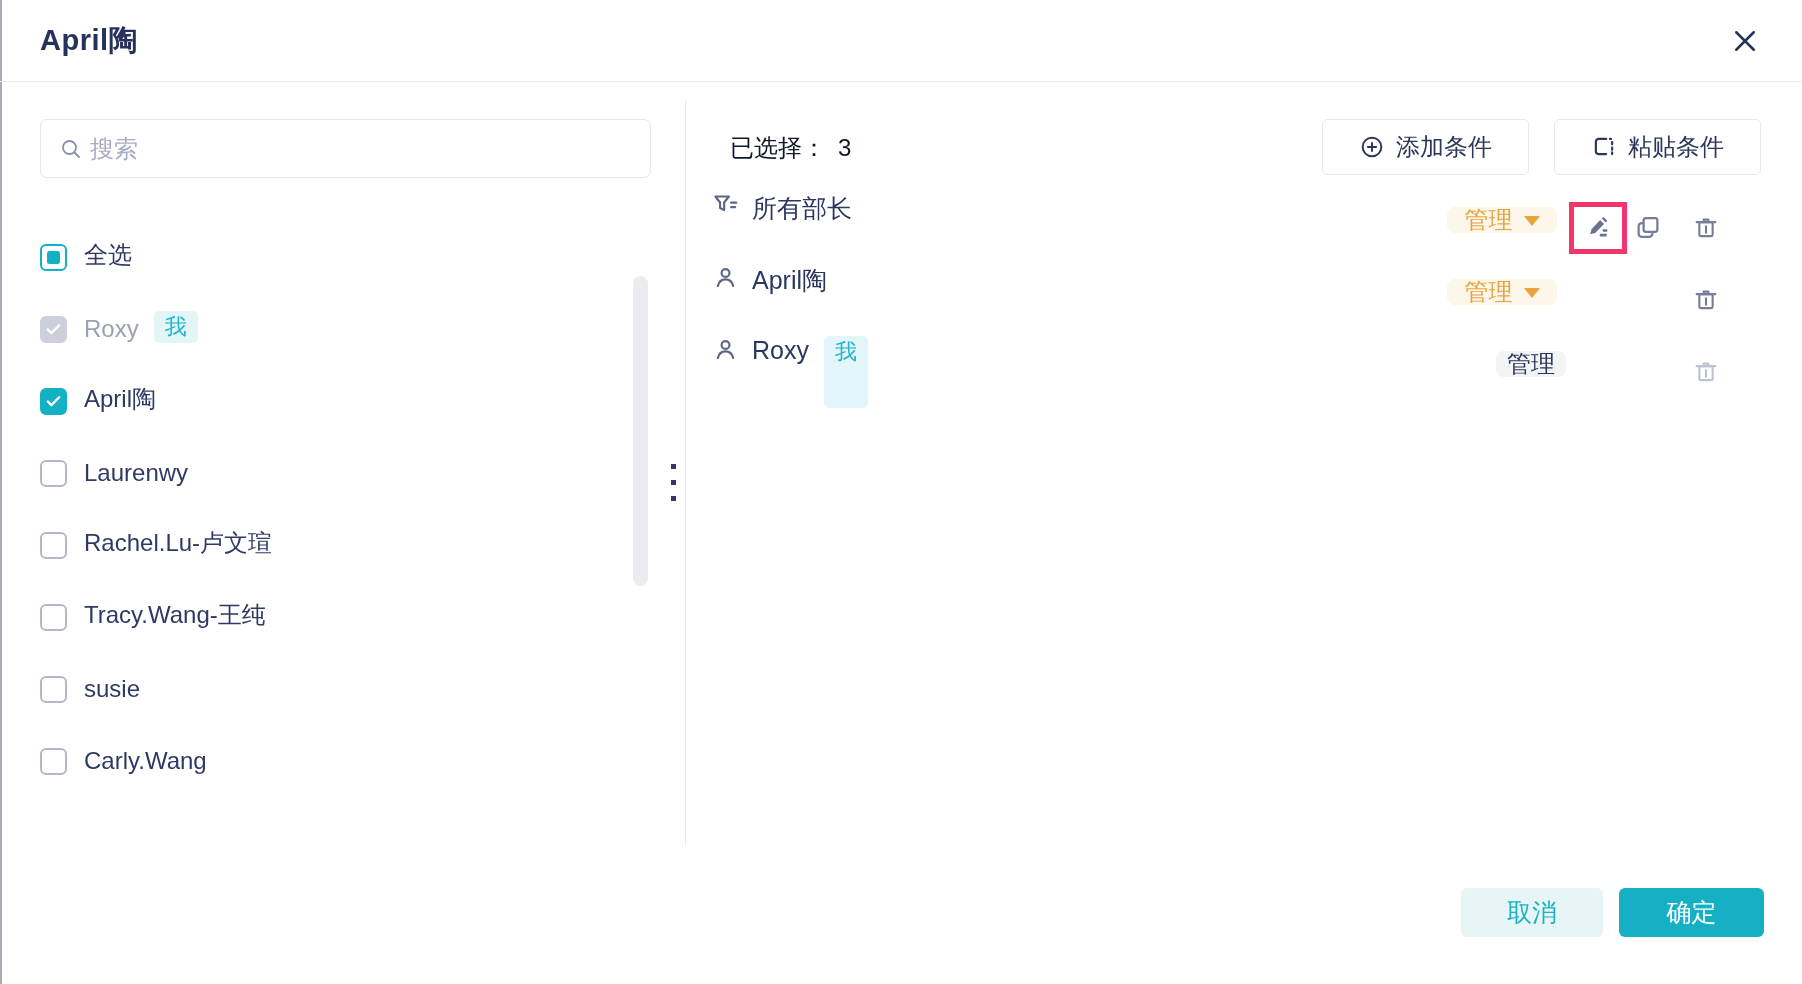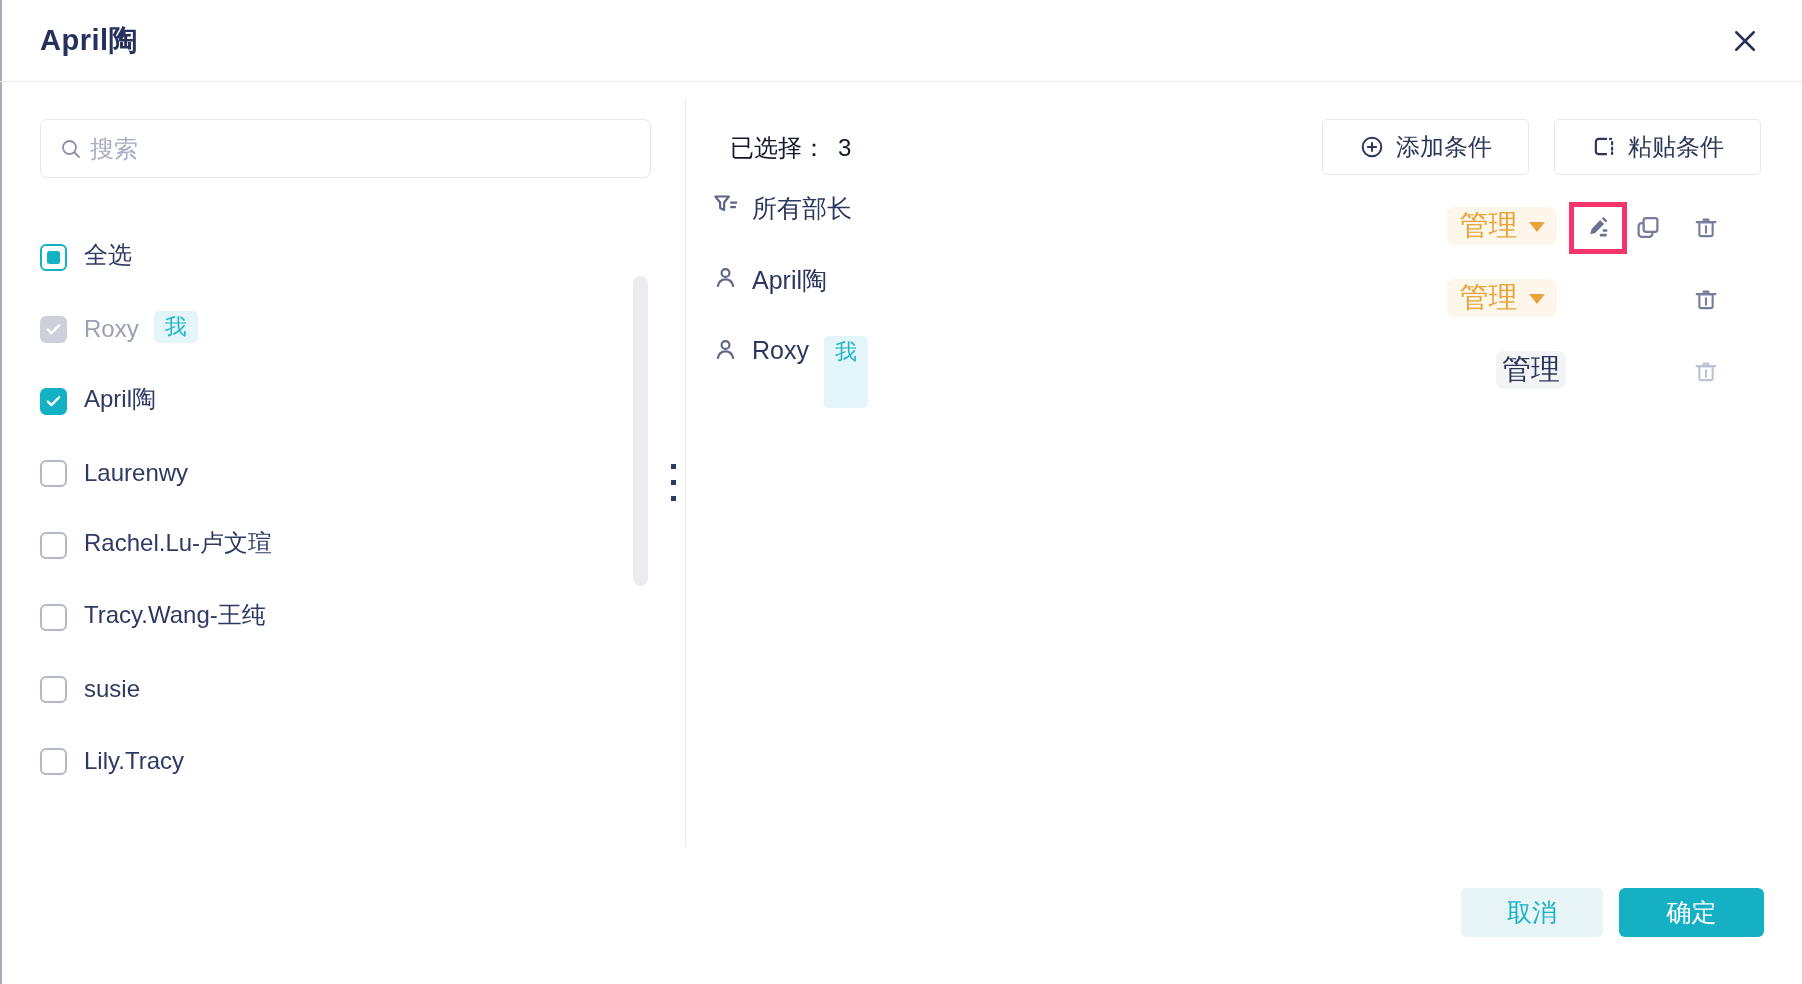--- a/index.html
+++ b/index.html
@@ -56,23 +56,23 @@
   .btn-add { left:1322px; }
   .btn-paste { left:1554px; }
   .top-btn svg { color:#2b3659; }
 
   .cond-row { position:absolute; left:712px; width:1031px; height:72px;
     display:flex; }
   .row-1 { top:192px; } .row-2 { top:264px; } .row-3 { top:336px; }
   .cond-row .ric { color:#5d6586; margin-right:13px; display:flex; }
   .cond-row .rlabel { font-size:25px; color:#2c3760; }
 
-  .perm-chip { position:absolute; height:38px; border:none; border-radius:8px;
+  .perm-chip { position:absolute; height:26px; border:none; border-radius:8px;
     cursor:pointer; display:flex; align-items:center; justify-content:center;
-    font-size:29px; font-family:inherit; gap:11px; top:15px; }
+    font-size:24px; font-family:inherit; gap:11px; top:15px; }
   .perm-orange { left:735px; width:110px; background:#fdf6ea; color:#e8a33d; }
   .caret { width:0; height:0; border-left:8px solid transparent;
     border-right:8px solid transparent; border-top:10px solid #e8a33d; margin-top:2px; }
   .perm-plain { left:784px; width:70px; background:#f3f4f6; color:#2b3659; cursor:default; }
 
   .edit-hl { position:absolute; left:857px; top:10px; width:58px; height:52px;
     border:5px solid #f2356d; background:#fff; display:flex; align-items:center;
     justify-content:center; cursor:pointer; color:#6c7390; }
   .icon-btn { position:absolute; top:50%; transform:translateY(-50%);
     background:none; border:none; cursor:pointer; color:#767d9b;
@@ -145,21 +145,21 @@
     <li>
       <span class="cb cb-empty"></span>
       <span class="mi-label">Tracy.Wang-王纯</span>
     </li>
     <li>
       <span class="cb cb-empty"></span>
       <span class="mi-label">susie</span>
     </li>
     <li>
       <span class="cb cb-empty"></span>
-      <span class="mi-label">Lily.Tracy</span>
+      <span class="mi-label">Carly.Wang</span>
     </li>
   </ul>
 
   <div class="scrollbar"></div>
   <div class="v-divider"></div>
   <div class="drag-dots">
       <i></i>
       <i></i>
       <i></i>
     </div>

